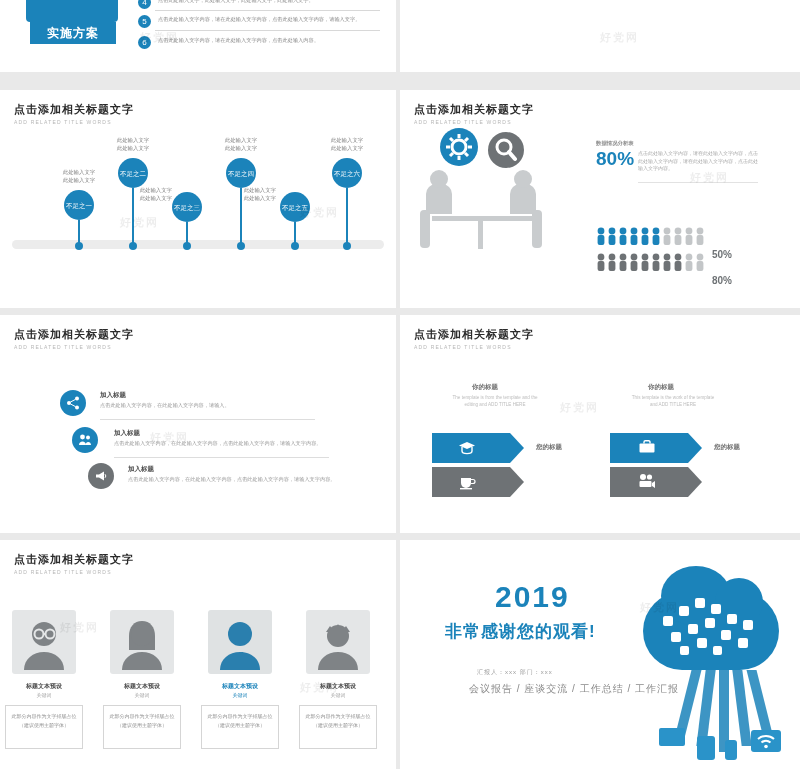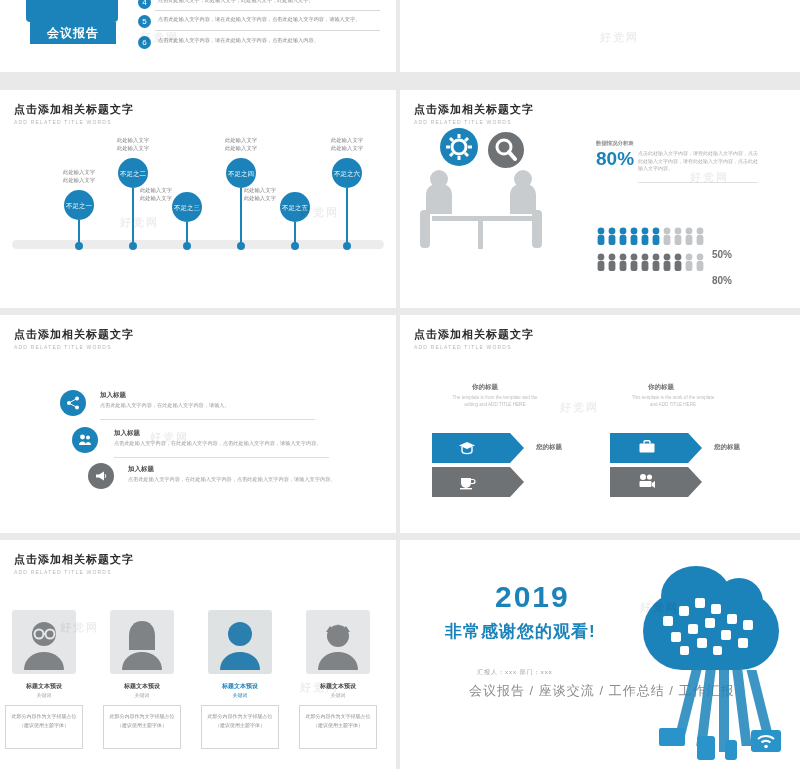--- a/index.html
+++ b/index.html
@@ -65,38 +65,38 @@
   
   .card{position:absolute;width:64px;height:64px;background:#e4e6e7;border-radius:3px;}
   .card-name{position:absolute;font-size:6px;font-weight:bold;color:#4a4a4a;text-align:center;width:80px;}
   .card-key{position:absolute;font-size:5px;color:#a5a5a5;text-align:center;width:80px;}
   .card-box{position:absolute;width:78px;height:44px;border:1px solid #d5d5d5;font-size:5px;color:#8d8d8d;line-height:9px;text-align:center;padding-top:6px;box-sizing:border-box;}
 
   
   .fin{position:absolute;left:7px;top:0;width:400px;height:229px;background:#fff;}
   .fin-year{position:absolute;left:88px;top:40px;font-size:30px;color:#1b83ba;font-weight:bold;letter-spacing:2px;}
   .fin-thanks{position:absolute;left:38px;top:80px;font-size:17px;color:#1b83ba;font-weight:bold;letter-spacing:1px;}
-  .fin-sub{position:absolute;left:62px;top:110px;font-size:13px;color:#8b8b8b;letter-spacing:1px;margin-top:32px;}
+  .fin-sub{position:absolute;left:62px;top:110px;font-size:10px;color:#8b8b8b;letter-spacing:1px;margin-top:32px;}
   .fin-meta{position:absolute;left:70px;top:128px;font-size:6px;color:#9b9b9b;letter-spacing:1px;}
   .cloud{position:absolute;left:236px;top:52px;width:136px;height:78px;background:#1b83ba;border-radius:40px;}
   .cloud:before{content:"";position:absolute;left:18px;top:-26px;width:70px;height:60px;background:#1b83ba;border-radius:50%;}
   .cloud:after{content:"";position:absolute;left:72px;top:-14px;width:48px;height:48px;background:#1b83ba;border-radius:50%;}
   .beam{position:absolute;background:#1b83ba;opacity:.85;}
   .device{position:absolute;background:#2a93c9;border-radius:2px;}
 
   .wm{position:absolute;color:rgba(0,0,0,0.07);font-size:11px;font-weight:bold;pointer-events:none;letter-spacing:2px;}
 </style>
 </head>
 <body>
 
 <div class="page">
 
   <div class="slide s-topleft">
     <div class="tl-badge"></div>
-    <div class="tl-label">会议报告</div>
+    <div class="tl-label">实施方案</div>
 
     <div class="tl-num" style="left:138px;top:-4px;">4</div>
     <div class="tl-txt" style="left:158px;top:-3px;">点击此处输入文字，此处输入文字，此处输入文字，此处输入文字。</div>
     <div class="tl-line" style="left:155px;top:10px;width:225px;"></div>
 
     <div class="tl-num" style="left:138px;top:15px;">5</div>
     <div class="tl-txt" style="left:158px;top:16px;">点击此处输入文字内容，请在此处输入文字内容，点击此处输入文字内容，请输入文字。</div>
     <div class="tl-line" style="left:155px;top:30px;width:225px;"></div>
 
     <div class="tl-num" style="left:138px;top:36px;">6</div>

